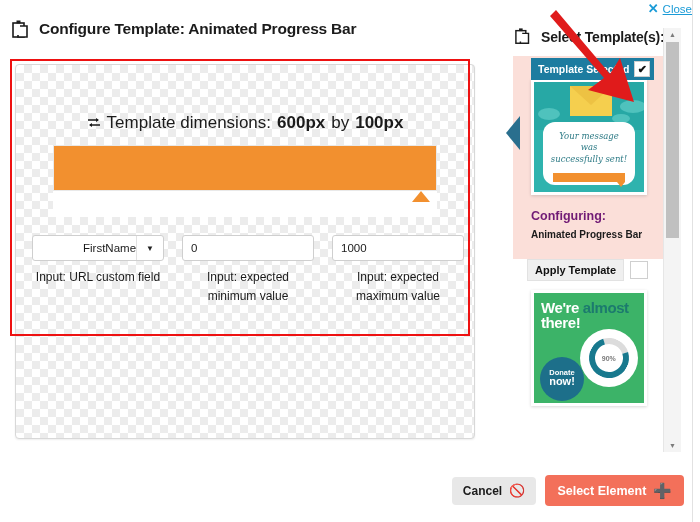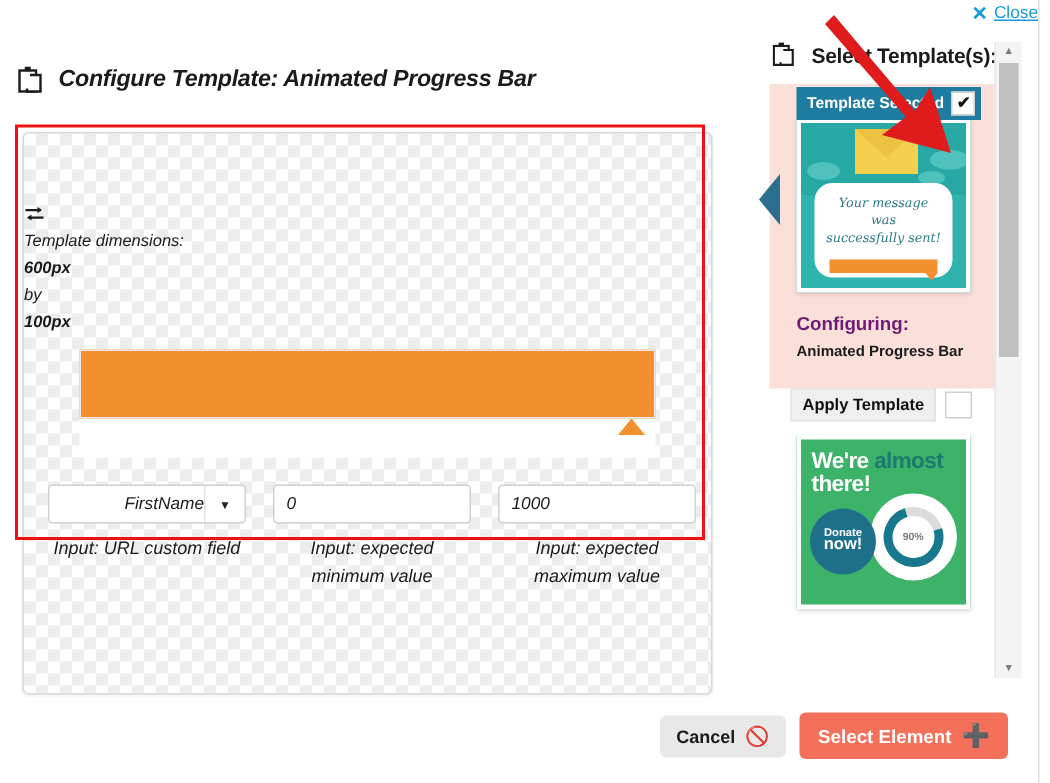--- a/index.html
+++ b/index.html
@@ -35,23 +35,22 @@
   .close-text {
     color: #1a9bd7;
     text-decoration: underline;
     font-size: 11.5px;
   }
 
   
   .left-col {
     position: absolute;
     left: 0;
-    top: 36px;
+    top: 12px;
     width: 490px;
-    font-style: italic;
   }
   .panel-heading {
     display: flex;
     align-items: center;
     gap: 7px;
     padding-left: 12px;
     height: 34px;
     font-size: 15.5px;
     font-weight: bold;
     letter-spacing: -0.2px;
@@ -93,26 +92,26 @@
       linear-gradient(45deg, #ececec 25%, transparent 25%, transparent 75%, #ececec 75%, #ececec),
       linear-gradient(45deg, #ececec 25%, transparent 25%, transparent 75%, #ececec 75%, #ececec);
     background-size: 16px 16px;
     background-position: 0 0, 8px 8px;
     box-shadow: 0 1px 2px rgba(0,0,0,0.07);
     overflow: hidden;
   }
 
   .dims-row {
     display: flex;
+    align-items: center;
     justify-content: center;
     gap: 6px;
     margin-top: 48px;
-    font-size: 11px;
-    color: #1b1b1b;
-    flex-direction: column;
+    font-size: 17px;
+    color: #1b1b1b;
   }
   .dims-row .strong { font-weight: bold; }
   .resize-icon { flex: none; display: block; }
 
   .bar-stage {
     position: relative;
     margin: 12px auto 0 auto;
     width: 384px;
     height: 72px;
     background: #ffffff;
@@ -393,21 +392,21 @@
     box-sizing: border-box;
     display: flex; align-items: center; justify-content: center;
     transform: rotate(28deg);
   }
   .ring-pct {
     font-size: 7px; font-weight: bold; color: #7a7a7a;
     transform: rotate(-28deg);
   }
   .donate {
     position: absolute;
-    left: 6px; bottom: 20px;
+    left: 6px; bottom: 2px;
     width: 44px; height: 44px;
     border-radius: 50%;
     background: #1d6f8a;
     display: flex; flex-direction: column;
     align-items: center; justify-content: center;
     color: #ffffff;
   }
   .donate-top { font-size: 7.5px; font-weight: bold; line-height: 1; }
   .donate-bottom { font-size: 11px; font-weight: bold; line-height: 1.05; }
 
@@ -439,21 +438,21 @@
   
   .v-divider {
     position: absolute;
     left: 692px; top: 0; bottom: 0;
     width: 1px; background: #e2e2e2;
   }
 
   
   .footer {
     position: absolute;
-    right: 28px;
+    right: 16px;
     bottom: 16px;
     display: flex;
     align-items: center;
     gap: 9px;
   }
   .btn {
     display: flex;
     align-items: center;
     gap: 7px;
     border-radius: 4px;

